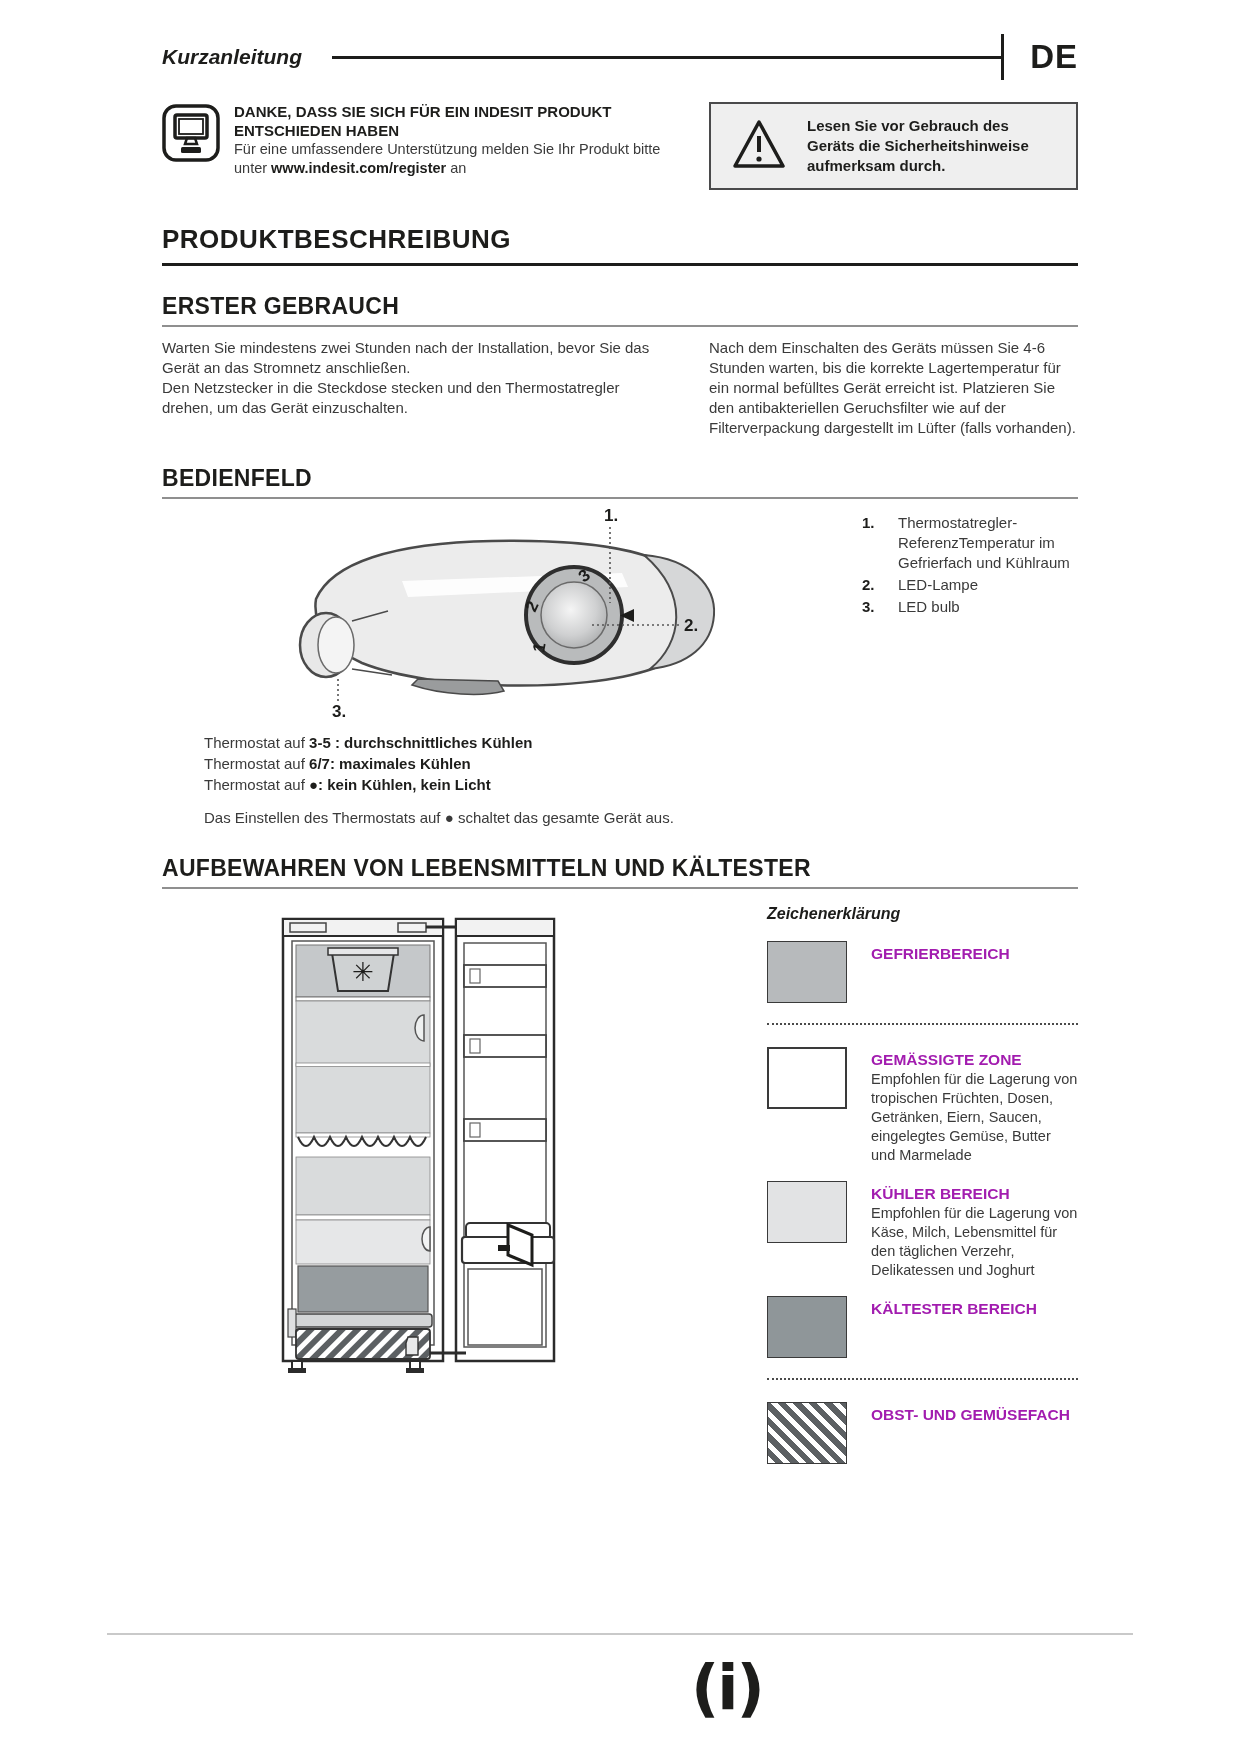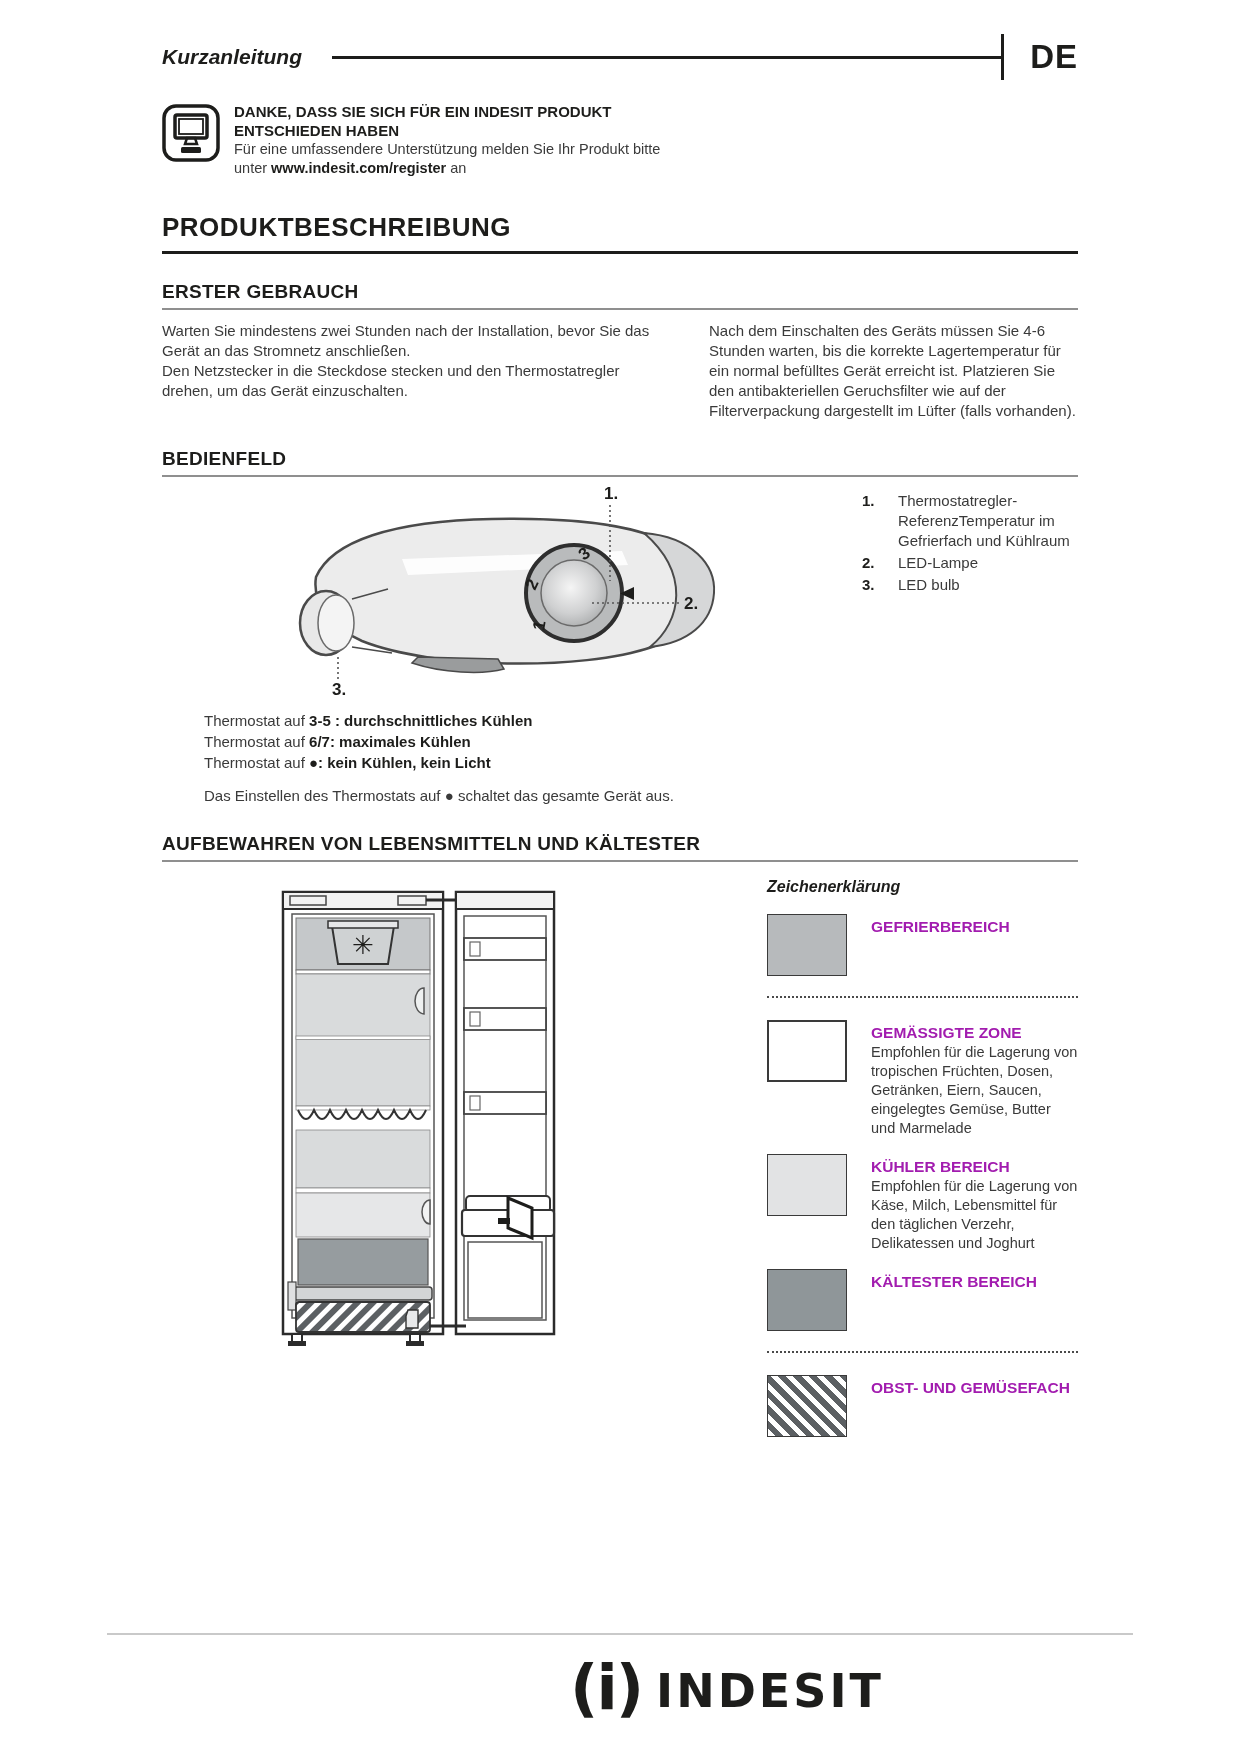--- a/index.html
+++ b/index.html
@@ -35,21 +35,21 @@
   }
   .warnbox-text { font-weight:bold; color:#1d1d1b; font-size:15px; line-height:20px; }
   .warn-icon { flex:0 0 56px; }
 
   
   .h1 {
     margin-top:34px; font-size:26px; font-weight:bold; color:#1d1d1b;
     letter-spacing:0.5px; border-bottom:3px solid #1d1d1b; padding-bottom:8px;
   }
   .h2 {
-    margin-top:27px; font-size:19px; font-weight:bold; color:#1d1d1b;
+    margin-top:27px; font-size:23px; font-weight:bold; color:#1d1d1b;
     letter-spacing:0.3px; border-bottom:2px solid #8f8f8f; padding-bottom:5px;
   }
   .h3 { font-size:16px; font-weight:bold; color:#1d1d1b; margin-bottom:6px; }
 
   .tworow { display:flex; margin-top:11px; }
   .col-l { width:505px; flex:0 0 505px; font-size:15px; line-height:20px; }
   .col-r { flex:1; margin-left:42px; font-size:15px; line-height:20px; max-width:620px; }
   .para + .para { margin-top:0; }
   .para-gap { margin-top:11px; }
   b, strong { color:#1d1d1b; }
@@ -112,20 +112,30 @@
           <path d="M25 34 L23 40 L35 40 L33 34 Z" fill="none" stroke="#1d1d1b" stroke-width="2.5"></path>
           <rect x="19" y="43" width="20" height="6" rx="1.5" fill="#1d1d1b"></rect>
         </svg>
       </div>
       <div class="thanks-text">
         <div class="thanks-title">DANKE, DASS SIE SICH FÜR EIN INDESIT PRODUKT</div>
         <div class="thanks-title">ENTSCHIEDEN HABEN</div>
         <span>Für eine umfassendere Unterstützung melden Sie Ihr Produkt bitte unter </span><b>www.indesit.com/register</b><span> an</span>
       </div>
     </div>
+    <div class="warnbox">
+      <div class="warn-icon">
+        <svg width="56" height="52" viewBox="0 0 56 52">
+          <path d="M28 4 L52 48 L4 48 Z" fill="none" stroke="#1d1d1b" stroke-width="3.5" stroke-linejoin="round"></path>
+          <line x1="28" y1="18" x2="28" y2="34" stroke="#1d1d1b" stroke-width="4"></line>
+          <circle cx="28" cy="41" r="2.6" fill="#1d1d1b"></circle>
+        </svg>
+      </div>
+      <div class="warnbox-text">Lesen Sie vor Gebrauch des Geräts die Sicherheitshinweise aufmerksam durch.</div>
+    </div>
   </div>
 
   <div class="h1">PRODUKTBESCHREIBUNG</div>
 
   <div class="h2">ERSTER GEBRAUCH</div>
   <div class="tworow">
     <div class="col-l">
       <div class="para">Warten Sie mindestens zwei Stunden nach der Installation, bevor Sie das Gerät an das Stromnetz anschließen.</div>
       <div class="para">Den Netzstecker in die Steckdose stecken und den Thermostatregler drehen, um das Gerät einzuschalten.</div>
     </div>
@@ -309,17 +319,16 @@
         <div class="swatch sw-hatch"></div>
         <div class="lname">OBST- UND GEMÜSEFACH</div>
       </div>
     </div>
   </div>
 
   <div class="footer">
     <div class="footer-rule"></div>
     <div class="logo">
       <span class="logo-mark">(i)</span>
-      <span class="logo-word">INDESIT</span>
     </div>
   </div>
 
 </div>
 
 </body></html>

